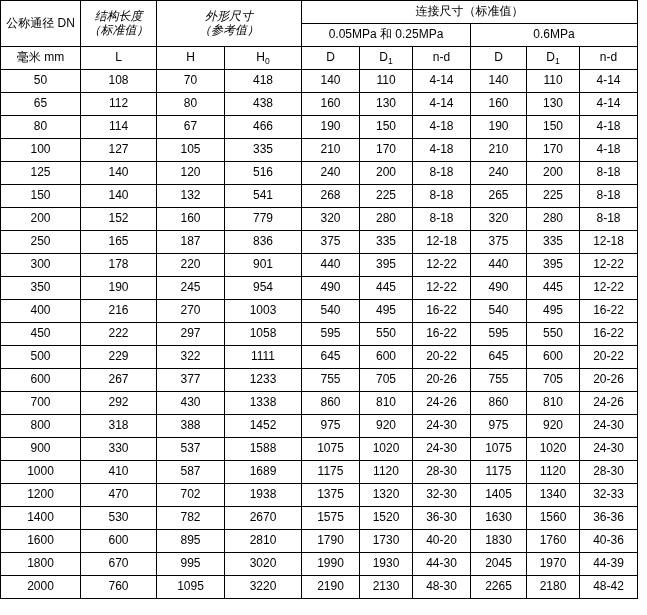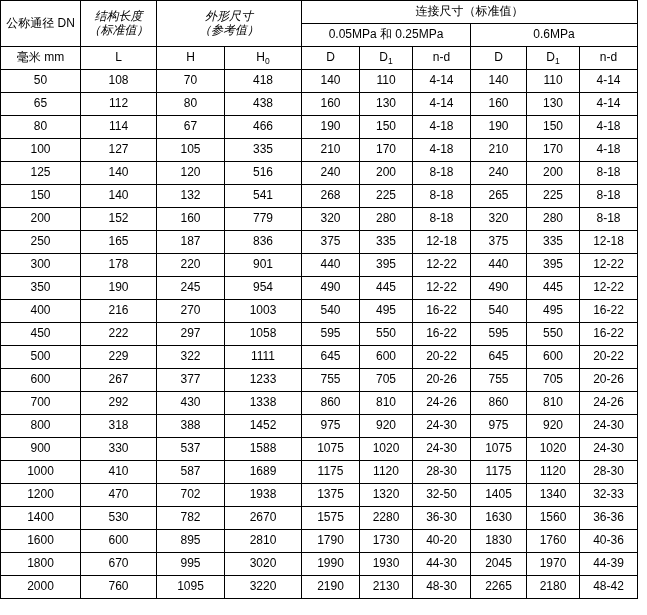--- a/index.html
+++ b/index.html
@@ -329,32 +329,32 @@
         <td>1120</td>
         <td>28-30</td>
       </tr>
       <tr class="body-row">
         <td>1200</td>
         <td>470</td>
         <td>702</td>
         <td>1938</td>
         <td>1375</td>
         <td>1320</td>
-        <td>32-50</td>
+        <td>32-30</td>
         <td>1405</td>
         <td>1340</td>
         <td>32-33</td>
       </tr>
       <tr class="body-row">
         <td>1400</td>
         <td>530</td>
         <td>782</td>
         <td>2670</td>
         <td>1575</td>
-        <td>2280</td>
+        <td>1520</td>
         <td>36-30</td>
         <td>1630</td>
         <td>1560</td>
         <td>36-36</td>
       </tr>
       <tr class="body-row">
         <td>1600</td>
         <td>600</td>
         <td>895</td>
         <td>2810</td>

